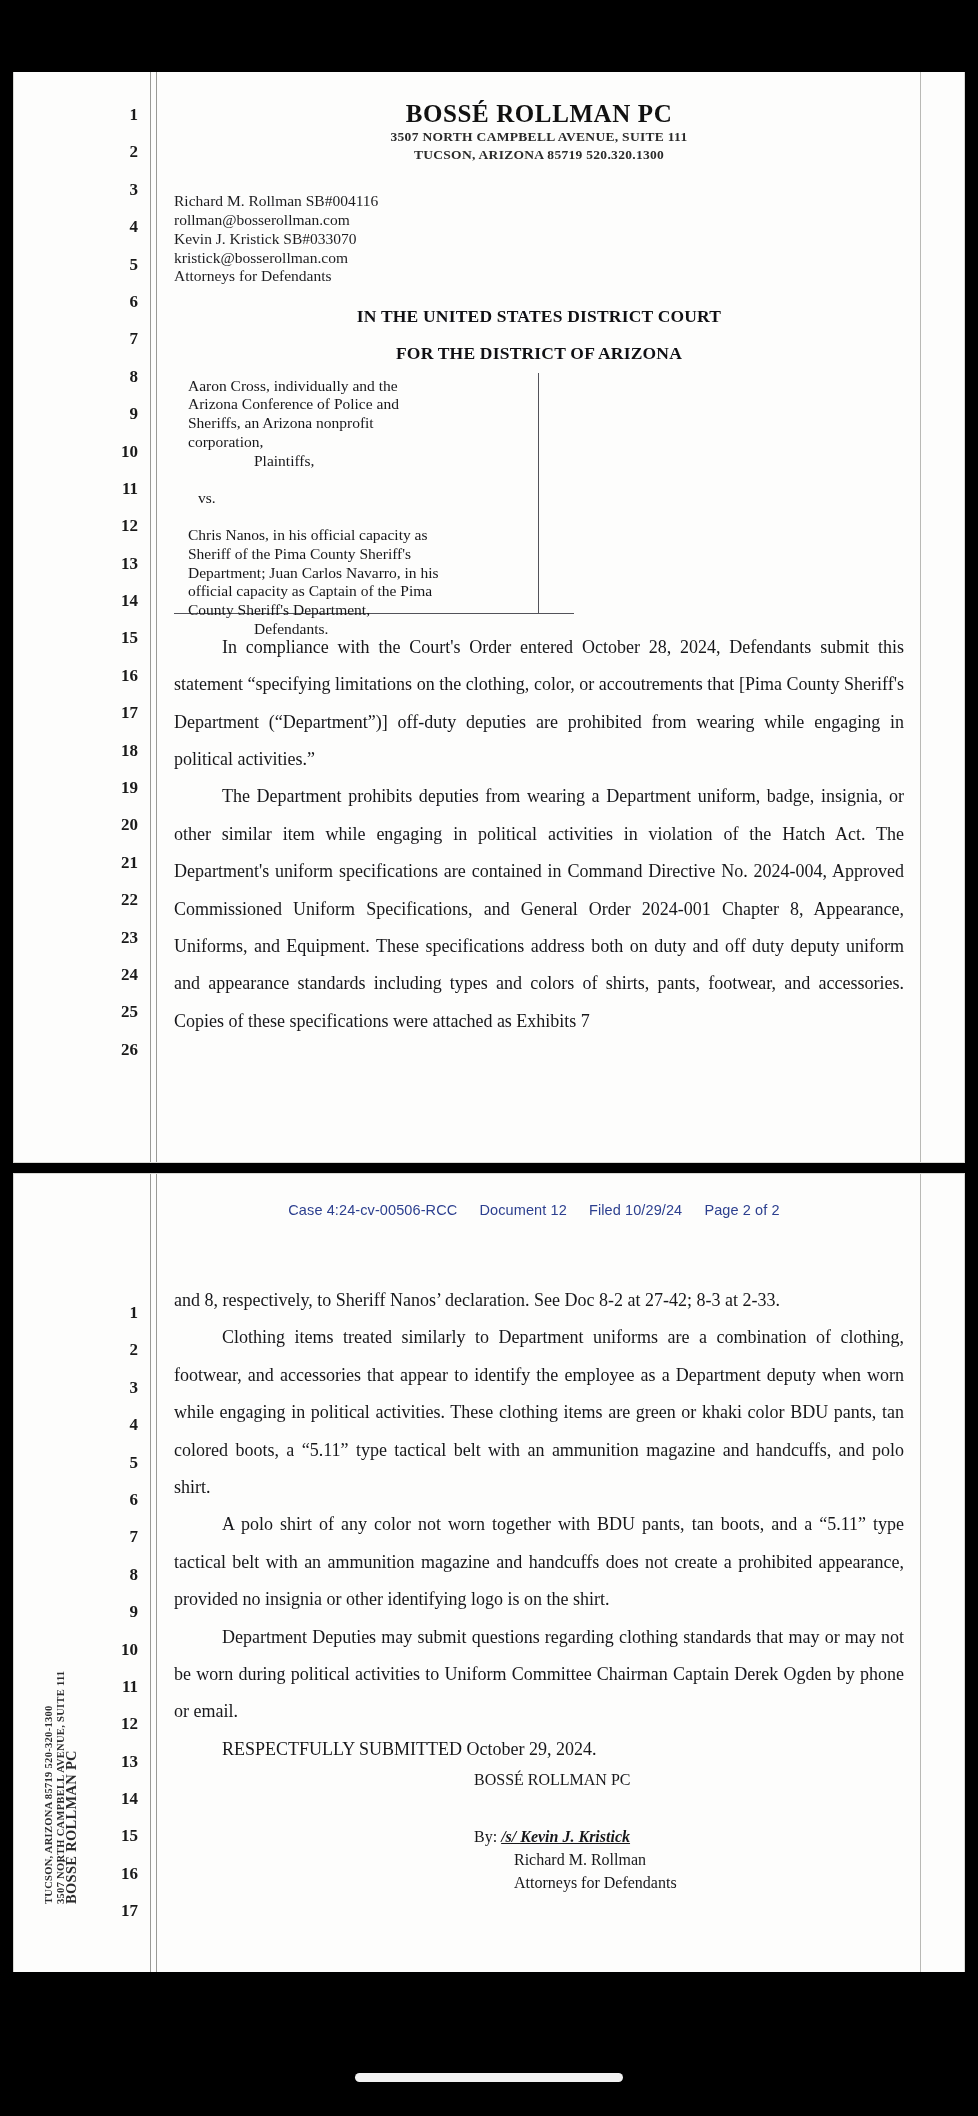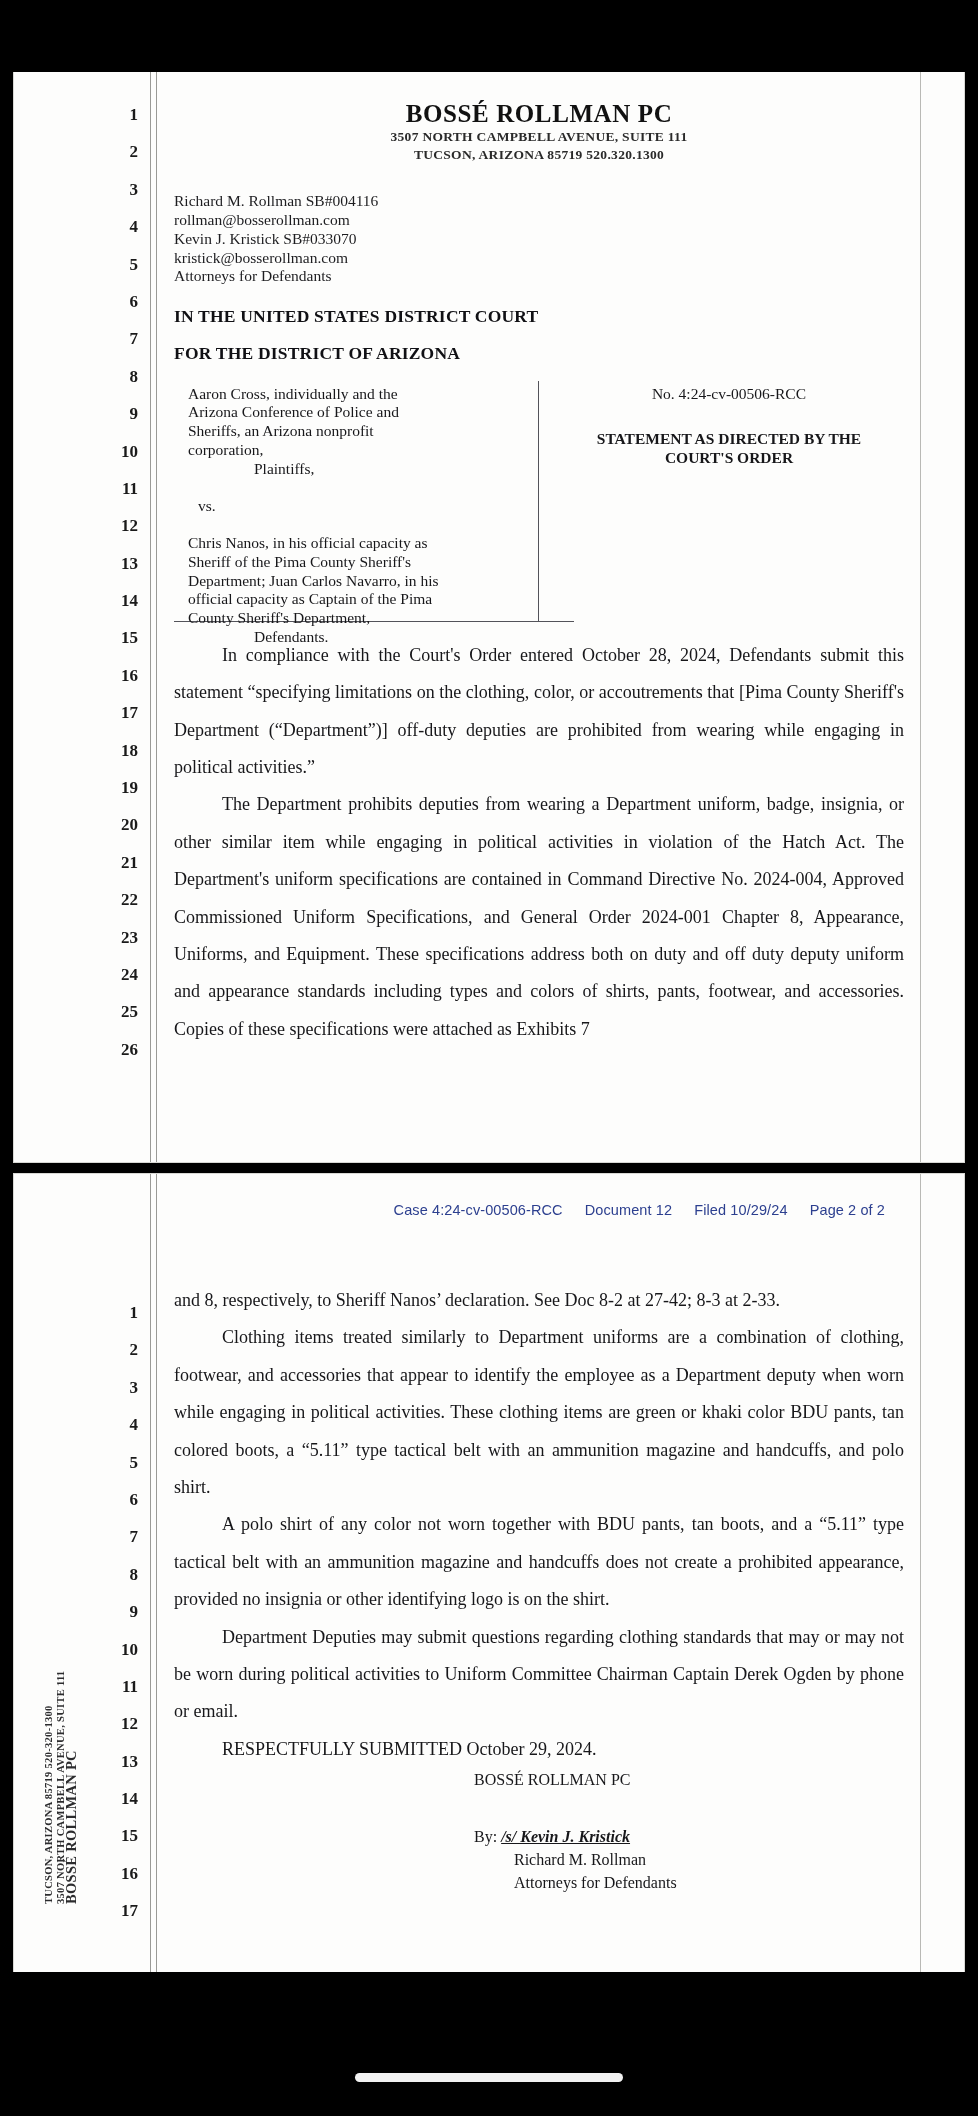--- a/index.html
+++ b/index.html
@@ -82,30 +82,31 @@
     line-height: 1.35;
   }
   .counsel {
     margin-top: 28px;
     font-size: 15.5px;
     line-height: 18.7px;
     color: #1d1d20;
   }
   
   .court-head {
+    text-align: center;
     font-weight: 700;
     font-size: 17.5px;
     letter-spacing: 0.2px;
     line-height: 37.4px;
     color: #101014;
   }
   .court-head .l1 { margin-top: 12px; }
 
   
-  .caption { position: relative; margin-top: 8px; height: 252px; }
+  .caption { position: relative; height: 252px; }
   .cap-v { position: absolute; left: 364px; top: 0; width: 1px; height: 240px; background: #53535a; }
   .cap-h { position: absolute; left: 0; top: 240px; width: 400px; height: 1px; background: #53535a; }
   .cap-left {
     position: absolute; left: 14px; top: 4px; width: 340px;
     font-size: 15.5px; line-height: 18.7px;
   }
   .cap-left .indent { padding-left: 66px; }
   .cap-left .vs { padding-left: 10px; }
   .cap-right {
     position: absolute; left: 380px; top: 4px; right: 0;
@@ -126,21 +127,21 @@
   }
   .para.noindent { text-indent: 0; }
 
   
   .ecf-banner {
     position: absolute;
     left: 160px; right: 70px; top: 28px;
     font-family: "Liberation Sans", sans-serif;
     font-size: 14.5px;
     color: #2c3f8f;
-    text-align: right;
+    text-align: center;
     letter-spacing: 0.1px;
   }
   .ecf-banner span { margin: 0 9px; }
 
   
   .sidebar-vert {
     position: absolute;
     left: 36px;
     top: 300px;
     width: 44px;
@@ -268,25 +269,20 @@
             <div class="vs">vs.</div>
             <div class="spacer-row"></div>
             <div>Chris Nanos, in his official capacity as</div>
             <div>Sheriff of the Pima County Sheriff's</div>
             <div>Department; Juan Carlos Navarro, in his</div>
             <div>official capacity as Captain of the Pima</div>
             <div>County Sheriff's Department,</div>
             <div class="indent">Defendants.</div>
           </div>
 
-          <div class="cap-right">
-            <div>No. 4:24-cv-00506-RCC</div>
-            <div class="title">STATEMENT AS DIRECTED BY THE</div>
-            <div class="title" style="margin-top:0;">COURT'S ORDER</div>
-          </div>
         </div>
 
         <div class="para" style="margin-top:4px;">In compliance with the Court's Order entered October 28, 2024, Defendants submit this statement “specifying limitations on the clothing, color, or accoutrements that [Pima County Sheriff's Department (“Department”)] off-duty deputies are prohibited from wearing while engaging in political activities.”</div>
         <div class="para">The Department prohibits deputies from wearing a Department uniform, badge, insignia, or other similar item while engaging in political activities in violation of the Hatch Act. The Department's uniform specifications are contained in Command Directive No. 2024-004, Approved Commissioned Uniform Specifications, and General Order 2024-001 Chapter 8, Appearance, Uniforms, and Equipment. These specifications address both on duty and off duty deputy uniform and appearance standards including types and colors of shirts, pants, footwear, and accessories. Copies of these specifications were attached as Exhibits 7</div>
 
       </div>
     </div>
 
     <div class="page" id="page2">
 

